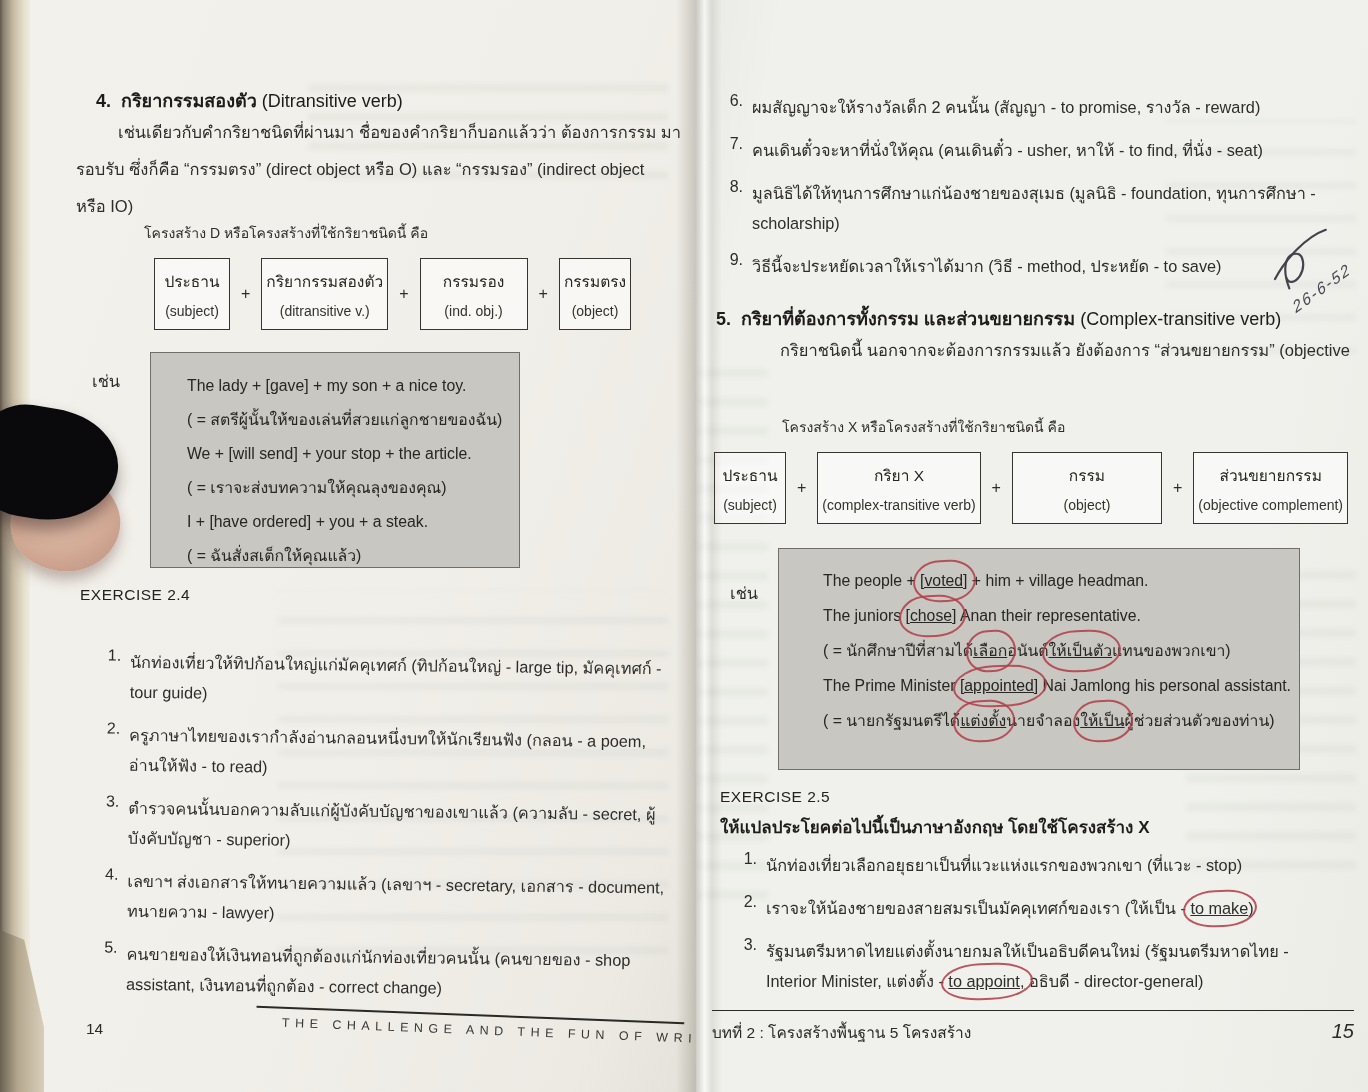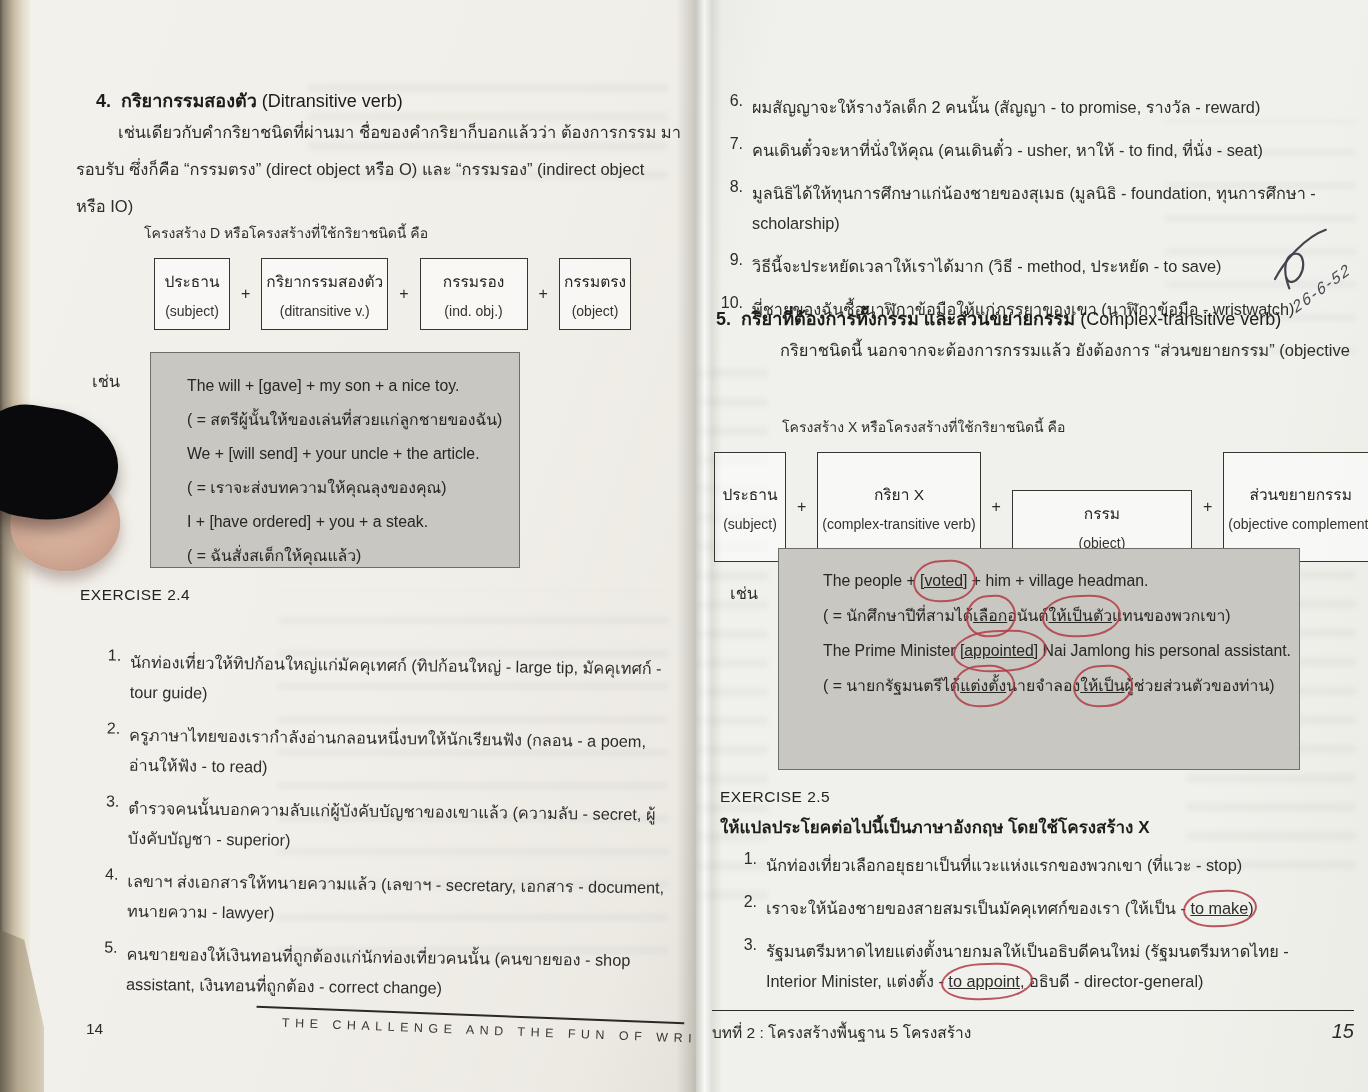--- a/index.html
+++ b/index.html
@@ -65,21 +65,21 @@
     gap:9px;padding:10px 4px;box-sizing:border-box;
   }
   .dbox .th{font-size:15.5px;color:#26251f;white-space:nowrap;}
   .dbox .en{font-size:14px;color:#33322c;white-space:nowrap;}
   .dplus{align-self:center;font-size:16px;color:#2c2b26;padding:0 11px;}
   #diagram-left .dbox:nth-of-type(1){width:76px;}
   #diagram-left .dbox:nth-of-type(3){width:108px;}
   #diagram-left .dbox:nth-of-type(5){width:84px;}
   #diagram-left .dbox:nth-of-type(7){width:88px;}
   #diagram-right .dbox:nth-of-type(1){width:72px;}
-  #diagram-right .dbox:nth-of-type(3){width:180px;margin-top:38px;}
+  #diagram-right .dbox:nth-of-type(3){width:150px;}
   #diagram-right .dbox:nth-of-type(5){width:60px;}
   #diagram-right .dbox:nth-of-type(7){width:182px;}
   
   .exlabel{position:absolute;font-size:16.5px;color:#2e2d2b;}
   .graybox{
     position:absolute;background:#c8c7c2;border:1px solid #6f6e68;
     box-sizing:border-box;
   }
   .graybox .exline{
     font-size:15.8px;line-height:34px;color:#272622;white-space:nowrap;
@@ -172,23 +172,23 @@
         </div>
         <span class="dplus">+</span>
         <div class="dbox">
           <div class="th">กรรมตรง</div>
           <div class="en">(object)</div>
         </div>
       </div>
 
     <div class="exlabel" style="left:64px;top:368px;">เช่น</div>
     <div class="graybox" id="exbox-left" style="left:122px;top:352px;width:370px;height:216px;">
-        <div class="exline">The will + [gave] + my son + a nice toy.</div>
+        <div class="exline">The lady + [gave] + my son + a nice toy.</div>
         <div class="exline">( = สตรีผู้นั้นให้ของเล่นที่สวยแก่ลูกชายของฉัน)</div>
-        <div class="exline">We + [will send] + your uncle + the article.</div>
+        <div class="exline">We + [will send] + your stop + the article.</div>
         <div class="exline">( = เราจะส่งบทความให้คุณลุงของคุณ)</div>
         <div class="exline">I + [have ordered] + you + a steak.</div>
         <div class="exline">( = ฉันสั่งสเต็กให้คุณแล้ว)</div>
       </div>
 
     <div class="exercise-title" style="left:52px;top:586px;">EXERCISE 2.4</div>
     <div class="items" id="items-left" style="left:70px;top:650px;width:578px;transform:rotate(.7deg);">
         <div class="item">
           <span class="num">1.</span>
           <div class="itext">นักท่องเที่ยวให้ทิปก้อนใหญ่แก่มัคคุเทศก์ (ทิปก้อนใหญ่ - large tip, มัคคุเทศก์ - tour guide)</div>
@@ -232,24 +232,20 @@
           <span class="num">7.</span>
           <div class="itext">คนเดินตั๋วจะหาที่นั่งให้คุณ (คนเดินตั๋ว - usher, หาให้ - to find, ที่นั่ง - seat)</div>
         </div>
         <div class="item">
           <span class="num">8.</span>
           <div class="itext">มูลนิธิได้ให้ทุนการศึกษาแก่น้องชายของสุเมธ (มูลนิธิ - foundation, ทุนการศึกษา - scholarship)</div>
         </div>
         <div class="item">
           <span class="num">9.</span>
           <div class="itext">วิธีนี้จะประหยัดเวลาให้เราได้มาก (วิธี - method, ประหยัด - to save)</div>
-        </div>
-        <div class="item">
-          <span class="num">10.</span>
-          <div class="itext">พี่ชายของฉันซื้อนาฬิกาข้อมือให้แก่ภรรยาของเขา (นาฬิกาข้อมือ - wristwatch)</div>
         </div>
       </div>
 
     <div class="handwriting" style="left:578px;top:238px;">
       <svg width="74" height="40" viewBox="0 0 74 40">
         <path d="M8 34 C14 12, 26 4, 34 10 C40 14, 34 26, 24 30 C16 33, 10 30, 12 24" fill="none" stroke="#45444d" stroke-width="2.2" stroke-linecap="round"></path>
         <path d="M2 18 C22 8, 52 2, 72 8" fill="none" stroke="#45444d" stroke-width="2.2" stroke-linecap="round"></path>
       </svg>
       <span class="hw-date">26-6-52</span>
     </div>
@@ -285,20 +281,21 @@
         <div class="dbox">
           <div class="th">ส่วนขยายกรรม</div>
           <div class="en">(objective complement)</div>
         </div>
       </div>
 
     <div class="exlabel" style="left:34px;top:580px;">เช่น</div>
     <div class="red-tick" style="left:88px;top:608px;"></div>
     <div class="graybox" id="exbox-right" style="left:82px;top:548px;width:522px;height:222px;">
         <div class="exline"><span>The people + </span><span class="circled">[voted]</span><span> + him + village headman.</span></div>
+        <div class="exline"><span>The juniors </span><span class="circled">[chose]</span><span> Anan their representative.</span></div>
         <div class="exline"><span>( = นักศึกษาปีที่สามได้</span><span class="circled">เลือก</span><span>อนันต์</span><span class="circled">ให้เป็นตัว</span><span>แทนของพวกเขา)</span></div>
         <div class="exline"><span>The Prime Minister </span><span class="circled">[appointed]</span><span> Nai Jamlong his personal assistant.</span></div>
         <div class="exline"><span>( = นายกรัฐมนตรีได้</span><span class="circled">แต่งตั้ง</span><span>นายจำลอง</span><span class="circled">ให้เป็น</span><span>ผู้ช่วยส่วนตัวของท่าน)</span></div>
       </div>
 
     <div class="exercise-title" style="left:24px;top:788px;">EXERCISE 2.5</div>
     <div class="exercise-instr" style="left:24px;top:813px;">ให้แปลประโยคต่อไปนี้เป็นภาษาอังกฤษ โดยใช้โครงสร้าง X</div>
     <div class="items" id="items-right" style="left:40px;top:850px;width:606px;">
         <div class="item">
           <span class="num">1.</span>

